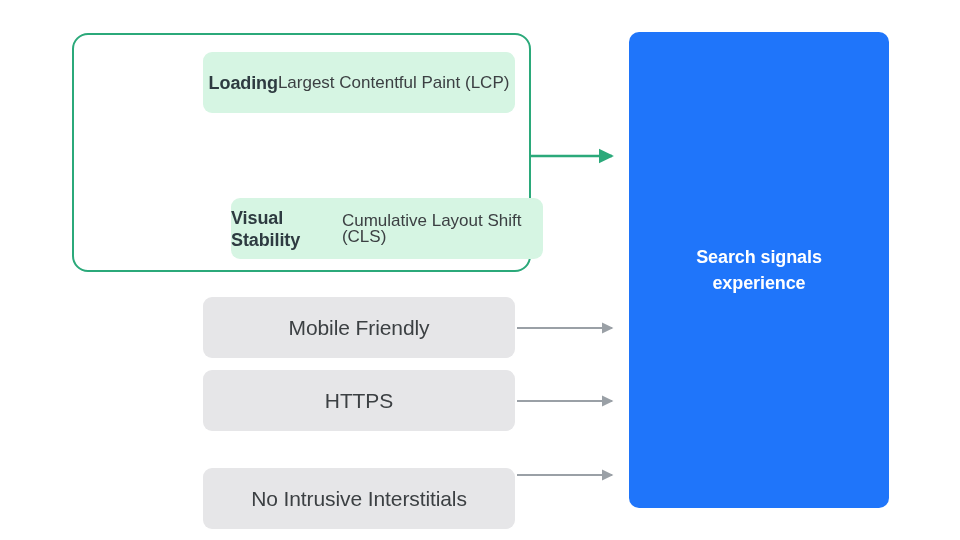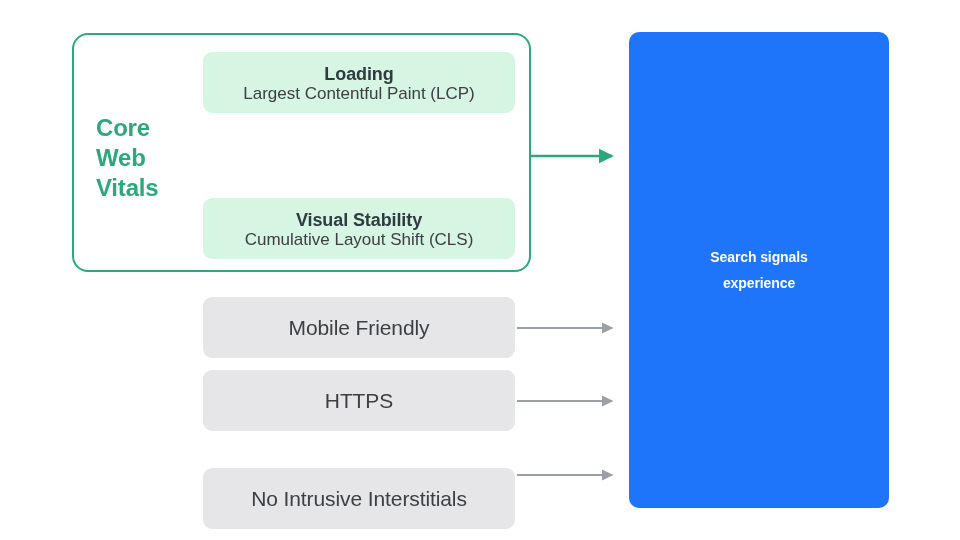--- a/index.html
+++ b/index.html
@@ -48,27 +48,26 @@
 
   
   .metric-box {
     position: absolute;
     left: 203px;
     width: 312px;
     height: 61px;
     background: #D6F5E3;
     border-radius: 9px;
     display: flex;
-    flex-direction: column;
     align-items: center;
     justify-content: center;
   }
   .metric-box.m1 { top: 52px; }
   .metric-box.m2 { top: 125px; }
-  .metric-box.m3 { top: 198px; }
+  .metric-box.m3 { top: 198px; margin-left: 28px; }
   .metric-title {
     color: #2E3B41;
     font-size: 18px;
     font-weight: bold;
     line-height: 22px;
     letter-spacing: -0.1px;
   }
   .metric-sub {
     color: #3C4043;
     font-size: 17px;
@@ -108,21 +107,21 @@
     width: 260px;
     height: 476px;
     background: #1F75FA;
     border-radius: 10px;
     display: flex;
     align-items: center;
     justify-content: center;
   }
   .blue-panel-text {
     color: #ffffff;
-    font-size: 14px;
+    font-size: 18px;
     font-weight: bold;
     line-height: 26px;
     text-align: center;
     letter-spacing: -0.1px;
     padding: 0 18px;
   }
 
   
   .arrow-svg {
     position: absolute;
@@ -133,25 +132,20 @@
     pointer-events: none;
   }
 </style>
 </head>
 <body>
 
 <div id="canvas">
 
   <div class="cwv-container"></div>
 
-  <div class="cwv-label">
-    <div>Core</div>
-    <div>Web</div>
-    <div>Vitals</div>
-  </div>
 
   <div class="metric-box m1">
     <div class="metric-title">Loading</div>
     <div class="metric-sub">Largest Contentful Paint (LCP)</div>
   </div>
 
 
   <div class="metric-box m3">
     <div class="metric-title">Visual Stability</div>
     <div class="metric-sub">Cumulative Layout Shift (CLS)</div>

